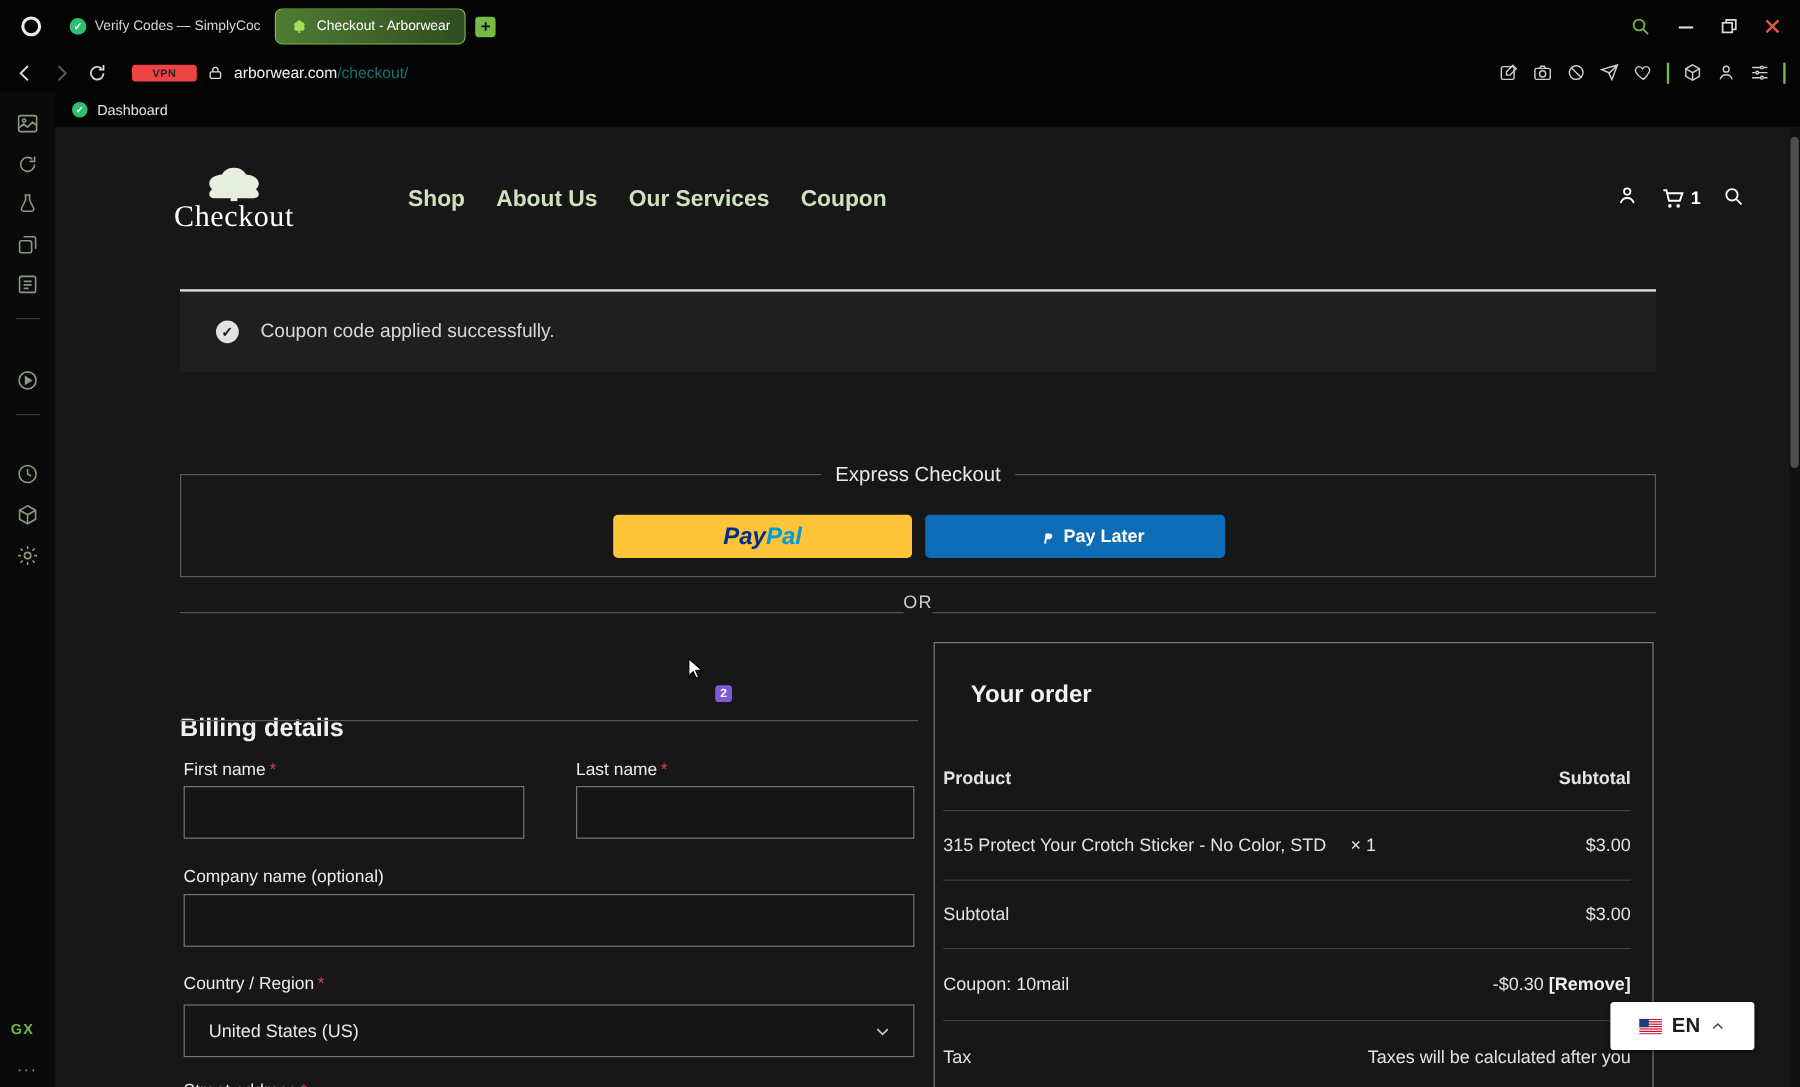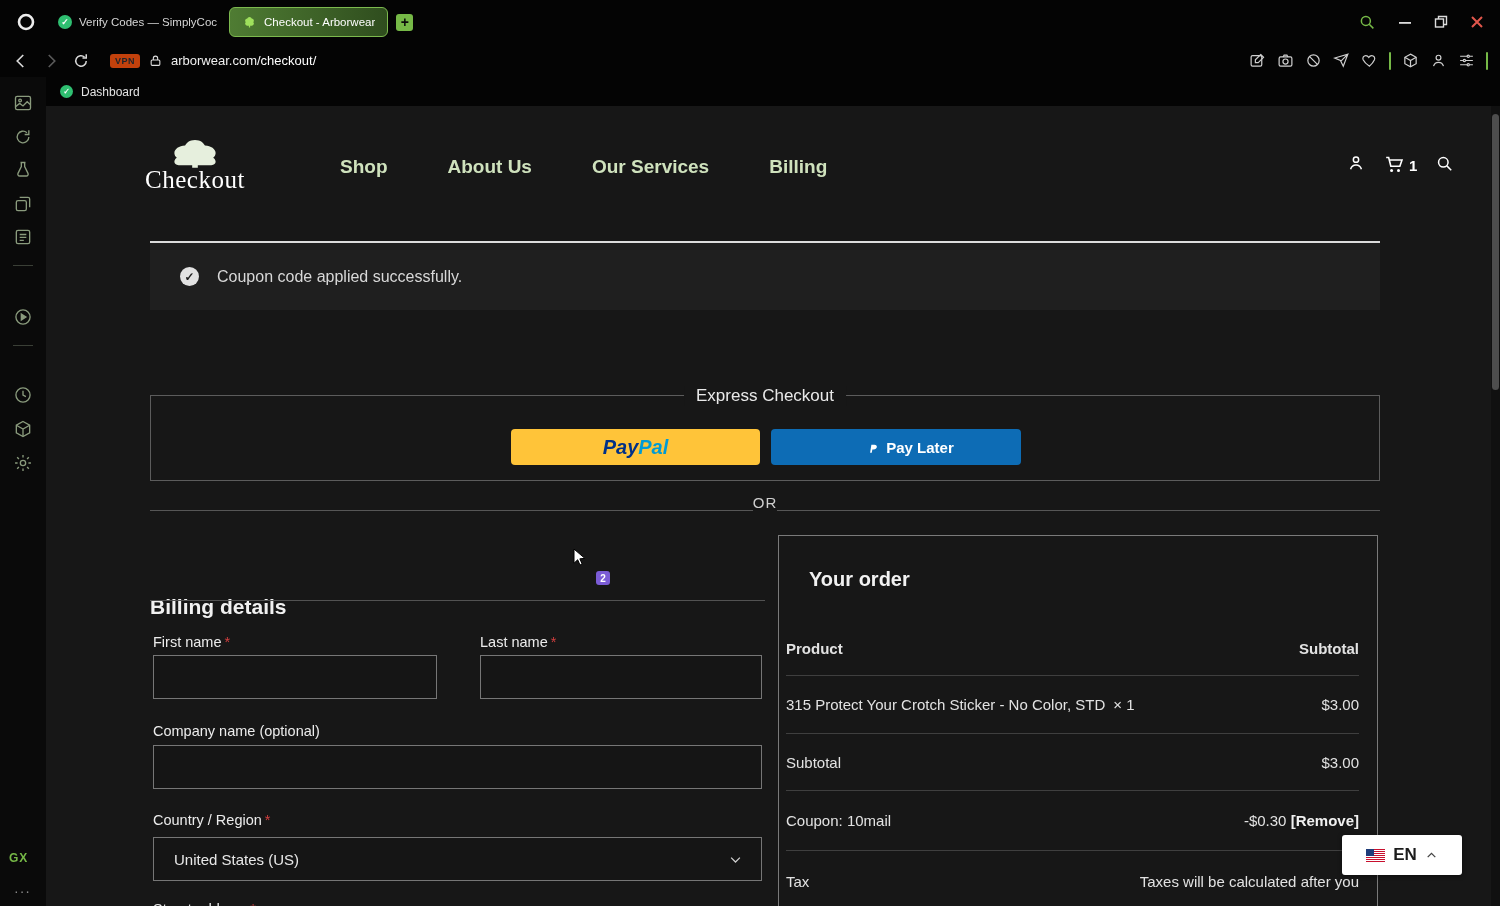--- a/index.html
+++ b/index.html
@@ -20,23 +20,23 @@
             font-size:14px; font-weight:bold; line-height:16px; text-align:center; }
   .tab-spacer { flex:1; }
   .win-controls { display:flex; align-items:center; gap:22px; padding-right:6px; }
   .win-controls svg { display:block; }
 
   
   .addressbar { height:33px; display:flex; align-items:center; background:#040404; padding:0 12px; gap:12px; }
   .nav-ico { width:18px; height:18px; color:#d9d9d9; }
   .nav-ico.dim { color:#5a5a5a; }
   .url-zone { display:flex; align-items:center; gap:9px; margin-left:8px; flex:1; }
-  .vpn-badge { background:#c2410c; color:#20242a; font-size:9px; font-weight:bold; padding:2px 5px; border-radius:3px; letter-spacing:.5px; }
+  .vpn-badge { background:#ef4444; color:#20242a; font-size:9px; font-weight:bold; padding:2px 17px; border-radius:3px; letter-spacing:.5px; }
   .url-text { font-size:13px; color:#f0f0f0; }
-  .url-text .path { color:#ffffff; }
+  .url-text .path { color:#0f766e; }
   .addr-icons { display:flex; align-items:center; gap:11px; color:#cfcfcf; }
   .addr-icons svg { display:block; }
   .green-sep { width:2px; height:18px; background:#76b947; border-radius:1px; }
 
   
   .mainrow { flex:1; display:flex; min-height:0; }
   .sidebar { width:46px; background:#0a0a0a; position:relative; flex:0 0 auto; }
   .side-ico { position:absolute; left:13px; width:20px; height:20px; color:#8a9b7d; }
   .side-div { position:absolute; left:13px; width:20px; height:1px; background:#3a3f36; }
   .gx-label { position:absolute; left:9px; font-size:12px; font-weight:bold; color:#76b947; letter-spacing:1px; }
@@ -44,21 +44,21 @@
 
   .contentcol { flex:1; display:flex; flex-direction:column; min-width:0; }
   .bookmarksbar { height:29px; background:#040404; display:flex; align-items:center; gap:8px; padding:0 14px; }
   .bookmark-label { font-size:12px; color:#e3e3e3; }
 
   
   .page { flex:1; position:relative; background:#171717; overflow:hidden; }
 
   .site-logo { position:absolute; left:74px; top:32px; width:150px; text-align:center; }
   .site-logo .logo-text { font-family:"Liberation Serif", serif; font-size:25px; color:#fff; letter-spacing:.5px; margin-top:-6px; }
-  .site-nav { position:absolute; left:294px; top:50px; display:flex; gap:60px; }
+  .site-nav { position:absolute; left:294px; top:50px; display:flex; gap:26px; }
   .site-nav .nav-link { font-size:19px; font-weight:600; color:#cfe2bd; }
   .hdr-icons { position:absolute; left:1300px; top:47px; display:flex; align-items:center; gap:18px; color:#fff; }
   .cart-wrap { display:flex; align-items:center; gap:4px; }
   .cart-count { font-size:15px; font-weight:bold; color:#fff; }
 
   .notice { position:absolute; left:104px; top:135px; width:1230px; height:69px; background:#1f1f1f;
             border-top:2px solid #dcdcdc; display:flex; align-items:center; gap:18px; padding:0 30px; }
   .check-circle { width:19px; height:19px; border-radius:50%; background:#e2e2e2; color:#1c1c1c;
                   font-size:12px; font-weight:bold; display:flex; align-items:center; justify-content:center; }
   .notice-text { font-size:16px; color:#d8d8d8; }
@@ -89,21 +89,21 @@
 
   .order-box { position:absolute; left:732px; top:429px; width:600px; height:500px; border:1px solid #7a7a7a; }
   .order-title { position:absolute; left:30px; top:32px; font-size:20px; font-weight:bold; color:#f2f2f2; }
   .order-table { position:absolute; left:7px; right:18px; top:85px; }
   .o-row { display:flex; justify-content:space-between; align-items:center; border-bottom:1px solid #3f3f3f; color:#e2e2e2; font-size:15px; }
   .o-row.head { height:55px; font-weight:bold; }
   .o-row.item { height:58px; }
   .o-row.sub { height:57px; }
   .o-row.coupon { height:60px; }
   .o-row.tax { height:60px; border-bottom:none; }
-  .o-left { display:flex; gap:8px; align-items:center; }
+  .o-left { display:flex; gap:20px; align-items:center; }
   .o-right { text-align:right; }
   .remove-link { color:#f0f0f0; font-weight:bold; }
   .tax-note { max-width:260px; }
 
   .lang-switch { position:absolute; left:1296px; top:729px; width:120px; height:40px; background:#fff; border-radius:3px;
                  display:flex; align-items:center; justify-content:center; gap:8px; box-shadow:0 1px 4px rgba(0,0,0,.5); }
   .lang-code { font-size:17px; font-weight:bold; color:#1c1c1c; }
 
   .cursor { position:absolute; left:523px; top:440px; width:20px; height:22px; }
   .autofill-badge { position:absolute; left:550px; top:465px; width:14px; height:14px; border-radius:3px; background:#7b5cd6;
@@ -319,21 +319,21 @@
         <div class="site-logo">
           <svg width="104" height="30" viewBox="0 0 48 16">
               <path d="M24 1c-3 0-4.6 1.6-5.3 3C15.5 4.2 13 5.8 13 8c0 1 .5 1.9 1.3 2.5-.8.5-1.3 1.3-1.3 2.2 0 .9.8 1.8 2.3 1.8h7.2v1.3h3V14.5h7.2c1.5 0 2.3-.9 2.3-1.8 0-.9-.5-1.7-1.3-2.2C34.5 9.9 35 9 35 8c0-2.2-2.5-3.8-5.7-4-0.7-1.4-2.3-3-5.3-3z" fill="#e6efdd"></path>
             </svg>
           <div class="logo-text">Checkout</div>
         </div>
         <nav class="site-nav">
           <a class="nav-link">Shop</a>
           <a class="nav-link">About Us</a>
           <a class="nav-link">Our Services</a>
-          <a class="nav-link">Billing</a>
+          <a class="nav-link">Coupon</a>
         </nav>
         <div class="hdr-icons">
           <span>
             <svg width="20" height="20" viewBox="0 0 24 24" fill="none" stroke="#fff" stroke-width="1.8">
                 <circle cx="12" cy="8" r="3.2"></circle>
                 <path d="M5.5 19.5c1-3.4 3.6-5.1 6.5-5.1s5.5 1.7 6.5 5.1"></path>
               </svg>
           </span>
           <span class="cart-wrap">
             <svg width="21" height="20" viewBox="0 0 24 24" fill="#fff">

